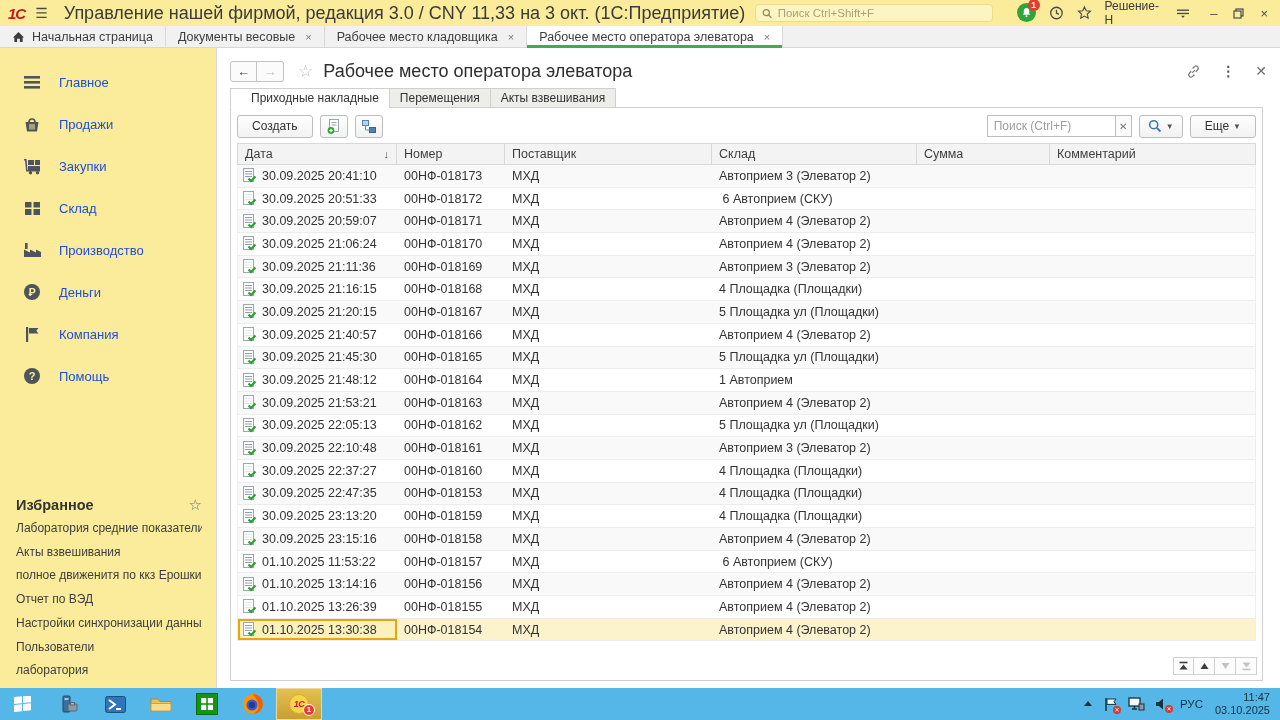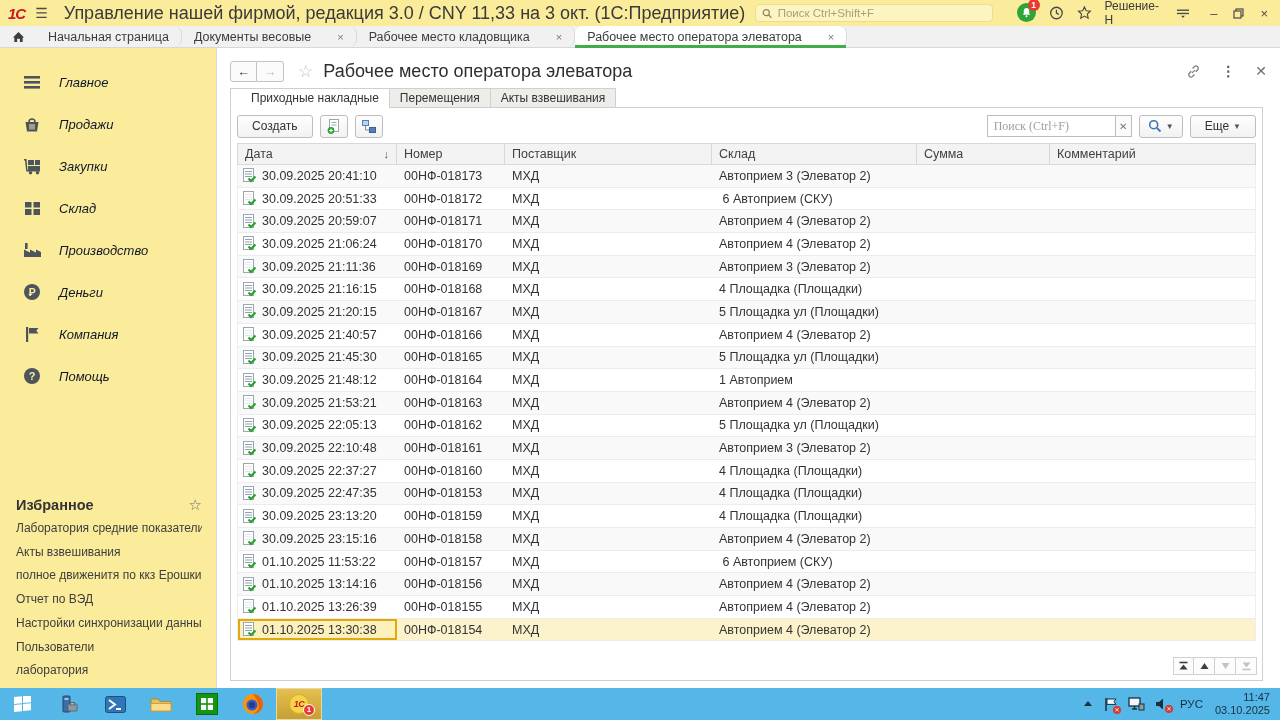--- a/index.html
+++ b/index.html
@@ -17,33 +17,33 @@
   .top-icons { display:flex; align-items:center; gap:13px; margin-left:14px; }
   .bell-wrap { position:relative; width:20px; height:20px; }
   .bell-circle { width:19px; height:19px; border-radius:50%; background:#2ea43a; display:flex; align-items:center; justify-content:center; }
   .badge { position:absolute; top:-4px; right:-4px; min-width:12px; height:12px; border-radius:7px; background:#e63b2e; color:#fff; font-size:8.5px; line-height:12px; text-align:center; padding:0 2px; font-weight:bold; }
   .win-ctl { display:flex; align-items:center; gap:16px; margin-left:10px; margin-right:4px; color:#4a4a4a; }
   .win-ctl span { cursor:pointer; font-size:13px; }
   .user-name { font-size:12px; color:#3a3a3a; }
 
   
   #tabbar { position:absolute; top:26px; left:0; width:1280px; height:22px; background:#f1f1f1; border-bottom:1px solid #d7d7d7; display:flex; }
-  .mtab { display:flex; align-items:center; gap:23px; padding:0 12px; font-size:12.5px; color:#3c3c3c; background:#f1f1f1; border-right:1px solid #dadada; position:relative; cursor:pointer;border-radius:8px; }
+  .mtab { display:flex; align-items:center; gap:7px; padding:0 12px; font-size:12.5px; color:#3c3c3c; background:#f1f1f1; border-right:1px solid #dadada; position:relative; cursor:pointer; }
   .mtab.active { background:#ffffff; }
   .mtab.active::after { content:""; position:absolute; left:0; right:0; bottom:-1px; height:3px; background:#3fae4a; }
   .mtab .closex { color:#7a7a7a; font-size:11px; margin-left:3px; }
   .mtab .home-ic { display:flex; }
 
   
   #main { position:absolute; top:48px; left:0; width:1280px; height:640px; display:flex; }
   #sidebar { width:217px; background:#fbec9b; border-right:1px solid #d9d9d9; position:relative; }
   #nav-list { padding-top:13px; }
   .nav-item { display:flex; align-items:center; gap:17px; height:42px; padding-left:22px; cursor:pointer; }
   .nav-item .nic { width:20px; height:20px; display:flex; align-items:center; justify-content:center; }
-  .nav-item .nlabel { font-size:13px; color:#0f172a;font-style:italic; }
+  .nav-item .nlabel { font-size:13px; color:#1d4ed8; }
   #favorites { position:absolute; top:434px; left:0; right:0; padding:14px 14px 0 16px; }
   #fav-head { display:flex; align-items:center; justify-content:space-between; margin-bottom:3px; }
   #fav-title { font-size:14.5px; font-weight:bold; color:#333; }
   #fav-star { color:#6f6f6f; font-size:15px; cursor:pointer; }
   .fav-item { font-size:12px; color:#3d3d3d; line-height:23.7px; white-space:nowrap; overflow:hidden; cursor:pointer; }
 
   
   #content { flex:1; background:#fff; position:relative; }
   #form-header { position:absolute; top:8px; left:13px; right:13px; height:30px; display:flex; align-items:center; }
   .navbtns { display:flex; }
@@ -63,21 +63,21 @@
   .itab { height:20px; line-height:19px; padding:0 10px; font-size:12px; color:#333; background:#ededea; border:1px solid #cfcfcf; border-right:none; cursor:pointer; }
   .itab:last-child { border-right:1px solid #cfcfcf; }
   .itab.active { background:#fff; border-bottom:1px solid #fff;padding-left:20px; }
 
   #form-body { position:absolute; top:59px; left:13px; right:17px; bottom:7px; border:1px solid #cfcfcf; background:#fff; }
   #toolbar { display:flex; align-items:center; margin:6px 6px 5px 6px; height:24px; gap:7px; }
   .btn { height:23px; border:1px solid #bdbdbd; border-radius:3px; background:linear-gradient(#fefefe,#f2f2f2); font-size:12px; color:#333; padding:0 14px; display:flex; align-items:center; cursor:pointer; font-family:"Liberation Sans",sans-serif; }
   .iconbtn { width:28px; padding:0; justify-content:center; }
   .tb-right { margin-left:auto; display:flex; align-items:center; gap:7px; }
   .search-box { display:flex; height:22px; }
-  .search-box input { width:128px; height:22px; border:1px solid #bdbdbd; border-right:none; font-size:12px; padding:0 6px; outline:none; color:#a16207; font-family:Liberation Serif, serif; }
+  .search-box input { width:128px; height:22px; border:1px solid #bdbdbd; border-right:none; font-size:12px; padding:0 6px; outline:none; color:#a16207; font-family:Liberation Sans, sans-serif; }
   .search-box input::placeholder { color:#9e9e9e; }
   .clearx { width:17px; height:22px; border:1px solid #bdbdbd; background:#fbfbfb; display:flex; align-items:center; justify-content:center; font-size:10px; color:#777; cursor:pointer; }
   .drop-arrow { font-size:8px; color:#555; margin-left:4px; }
 
   
   #grid { margin:0 6px; }
   #ghead { display:flex; height:22px; background:#f3f3f3; border:1px solid #d8d8d8; }
   .th { display:flex; align-items:center; padding:0 7px; font-size:12.5px; color:#3f3f3f; border-right:1px solid #d8d8d8; }
   .th:last-child { border-right:none; }
   .sortarr { margin-left:auto; color:#555; font-size:11px; }

